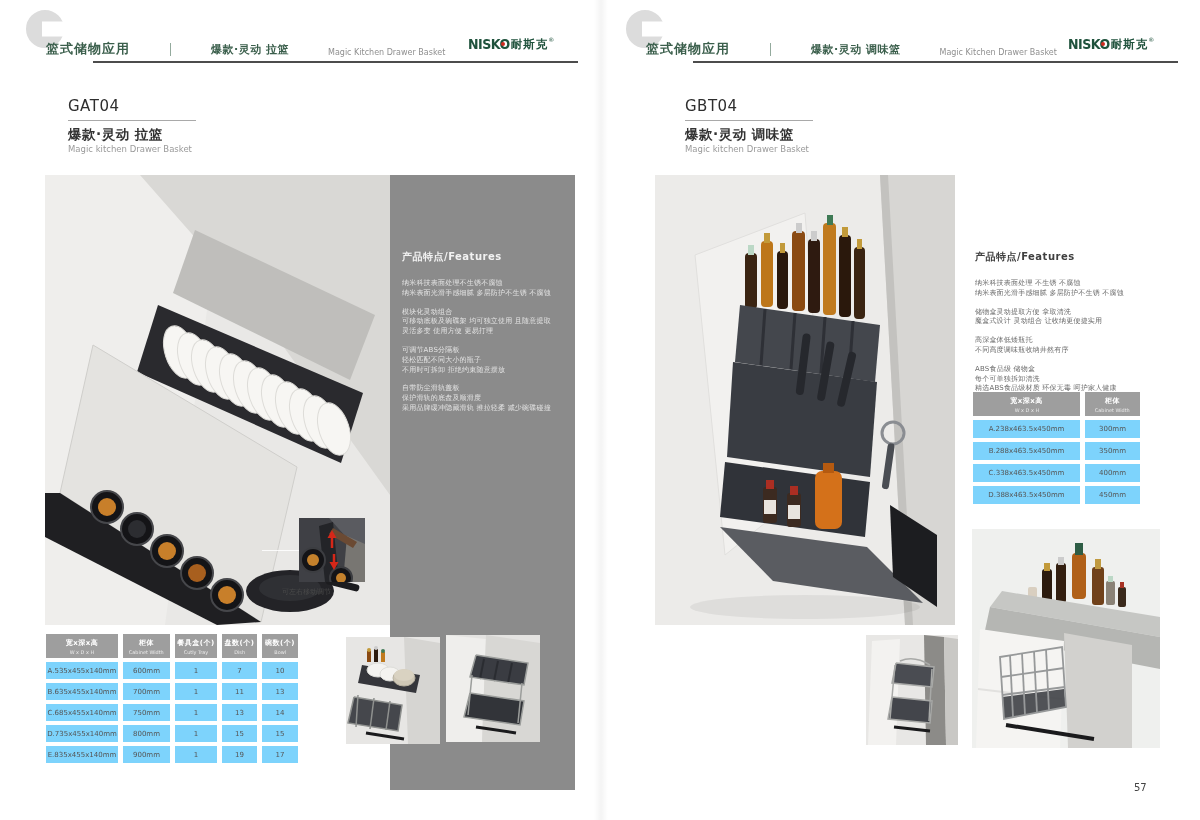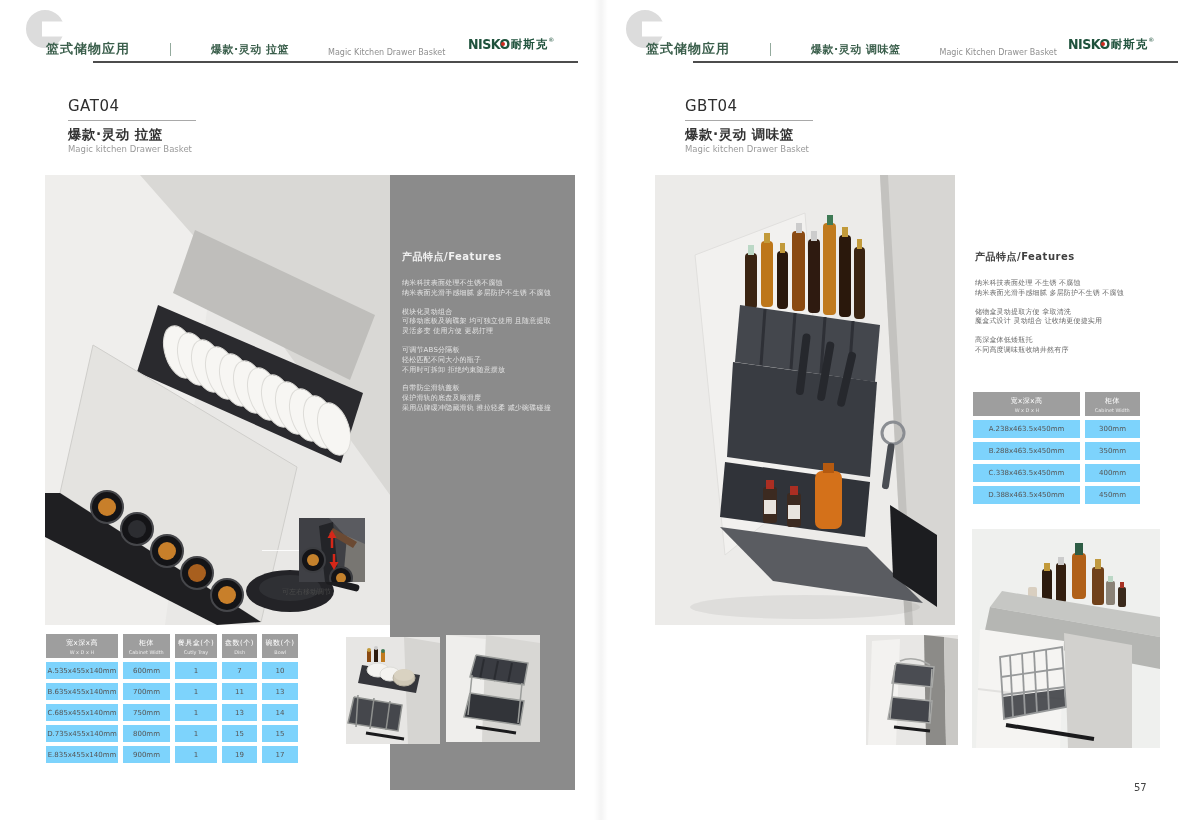--- a/index.html
+++ b/index.html
@@ -49,21 +49,21 @@
   .features.on-white .f-title { color:#3f3f3f; }
   .features.on-white .feat-line { color:#6b6b6b; }
   .feat-group { margin-bottom:9px; }
   .feat-line { font-size:7px; line-height:9.8px; letter-spacing:0.2px; }
 
   
   .spec-table { position:absolute; display:grid; column-gap:5px; row-gap:4px; z-index:3; }
   .spec-table.cols5 { grid-template-columns:72px 47px 42px 35px 36px; grid-template-rows:24px; grid-auto-rows:17px; }
   .spec-table.cols2 { grid-template-columns:107px 55px; grid-template-rows:24px; grid-auto-rows:18px; }
   .th { background:#9e9e9e; color:#fff; display:flex; flex-direction:column; align-items:center; justify-content:center; }
-  .th-cn { font-size:7px; font-weight:400; letter-spacing:0.5px; }
+  .th-cn { font-size:7px; font-weight:700; letter-spacing:0.5px; }
   .th-en { font-size:6px; opacity:0.8; transform:scale(0.82); white-space:nowrap; }
   .td { background:#7dd3fc; color:#555; font-size:7px; display:flex; align-items:center; justify-content:center; white-space:nowrap; }
 
   
   .callout-inset { position:absolute; left:299px; top:518px; width:66px; height:64px; z-index:4; }
   .callout-caption { position:absolute; left:282px; top:587px; width:100px; text-align:left; font-size:7px; color:#4a4a4a; z-index:4; }
   .callout-leader { position:absolute; left:262px; top:550px; width:37px; height:1px; background:rgba(255,255,255,0.85); z-index:4; }
 
   .page-num { position:absolute; font-size:10px; color:#444; }
 </style>
@@ -382,20 +382,25 @@
           <div class="feat-line">纳米表面光滑手感细腻 多层防护不生锈 不腐蚀</div>
         </div>
         <div class="feat-group">
           <div class="feat-line">储物盒灵动提取方便 拿取清洗</div>
           <div class="feat-line">魔盒式设计 灵动组合 让收纳更便捷实用</div>
         </div>
         <div class="feat-group">
           <div class="feat-line">高深盒体低矮瓶托</div>
           <div class="feat-line">不同高度调味瓶收纳井然有序</div>
         </div>
+        <div class="feat-group">
+          <div class="feat-line">ABS食品级 储物盒</div>
+          <div class="feat-line">每个可单独拆卸清洗</div>
+          <div class="feat-line">精选ABS食品级材质 环保无毒 呵护家人健康</div>
+        </div>
       </div>
   </div>
 
   <div class="spec-table cols2" style="left:973px; top:392px;">
       <div class="th">
         <div class="th-cn">宽x深x高</div>
         <div class="th-en">W x D x H</div>
       </div>
       <div class="th">
         <div class="th-cn">柜体</div>

